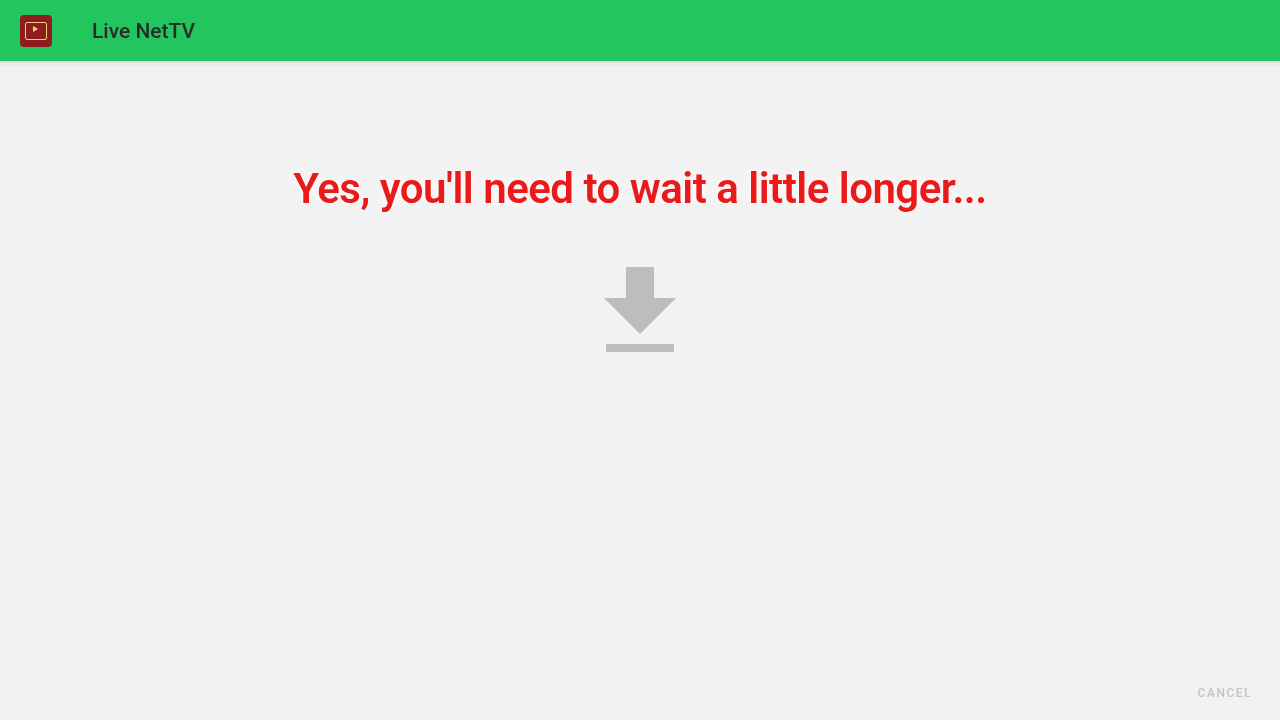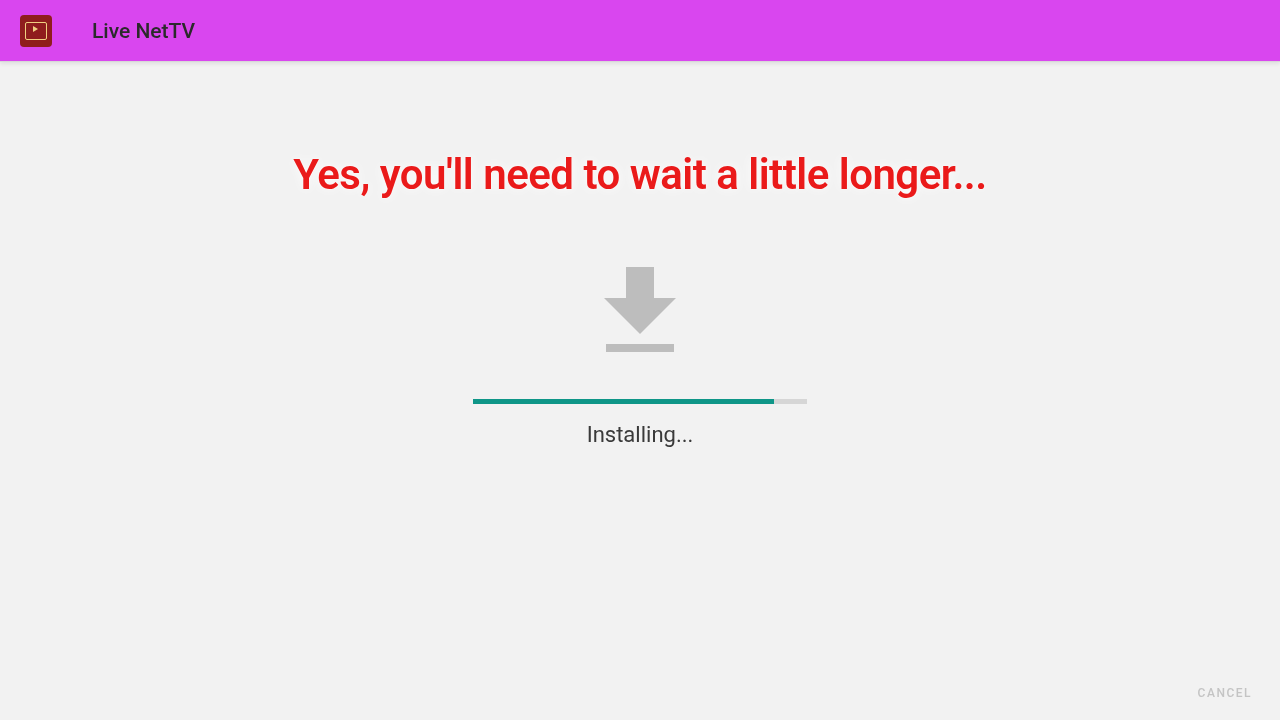--- a/index.html
+++ b/index.html
@@ -10,21 +10,21 @@
     body {
       width: 1280px;
       height: 720px;
       background: #f2f2f2;
       font-family: 'Segoe UI', Roboto, Arial, sans-serif;
       position: relative;
       overflow: hidden;
     }
     .header {
       height: 62px;
-      background: #d946ef;
+      background: #22c55e;
       display: flex;
       align-items: center;
       padding-left: 20px;
       border-bottom: 1px solid #d8d8d8;
       box-shadow: 0 2px 4px rgba(0,0,0,0.08);
       position: relative;
       z-index: 2;
     }
     .app-icon {
       width: 32px;
@@ -60,21 +60,21 @@
       font-weight: 500;
       color: #2a2a2a;
     }
     .content {
       position: relative;
       width: 100%;
       height: calc(100% - 62px);
     }
     .overlay-text {
       position: absolute;
-      top: 88px;
+      top: 102px;
       left: 50%;
       transform: translateX(-50%);
       font-size: 42px;
       font-weight: 600;
       color: #ea1a1a;
       text-shadow: 0 0 12px rgba(255,255,255,0.9), 0 0 2px rgba(255,255,255,0.9);
       white-space: nowrap;
       letter-spacing: -0.5px;
     }
     .download-icon {
@@ -155,21 +155,15 @@
 
 <div class="content">
   <div class="overlay-text">Yes, you'll need to wait a little longer...</div>
 
   <div class="download-icon">
     <div class="arrow-shaft"></div>
     <div class="arrow-head"></div>
     <div class="tray"></div>
   </div>
 
-  <div class="progress-container">
-    <div class="progress-bar">
-      <div class="progress-fill" style="width:90%;background:#0f9688;"></div>
-    </div>
-    <div class="status-text">Installing...</div>
-  </div>
 
   <button class="cancel-button">CANCEL</button>
 </div>
 
 </body></html>

